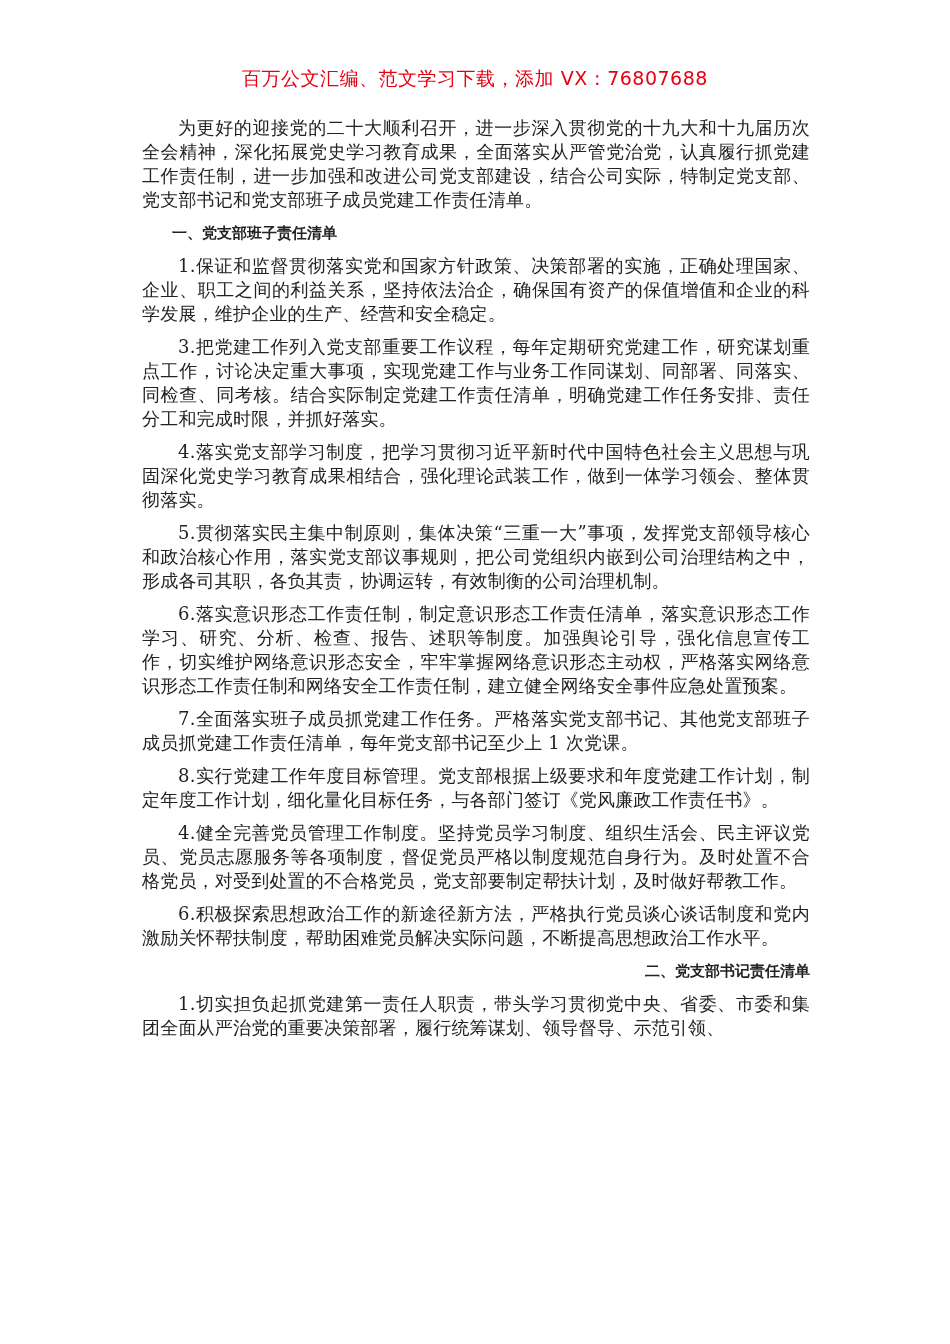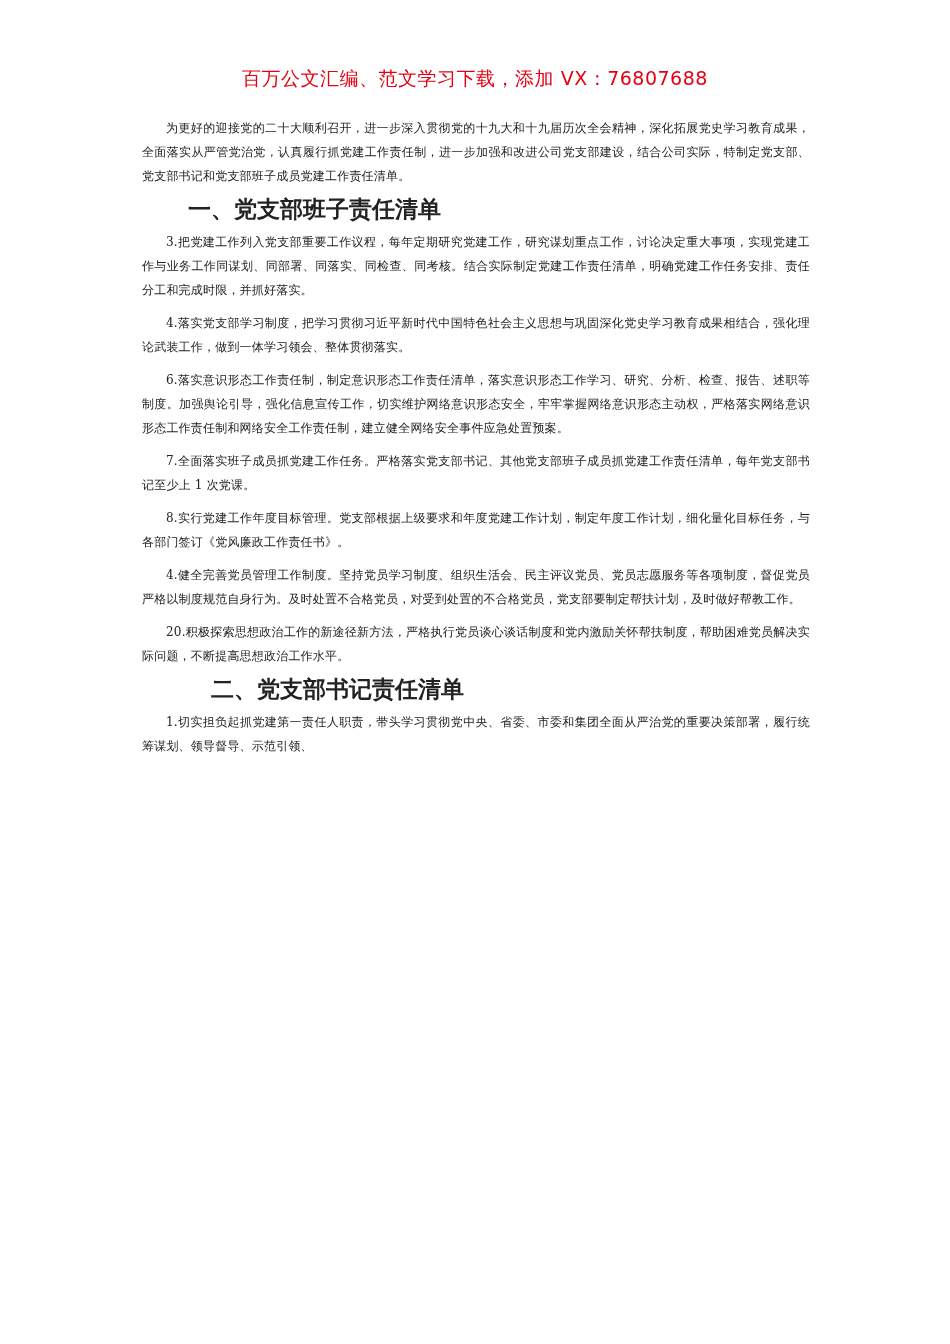--- a/index.html
+++ b/index.html
@@ -2,38 +2,40 @@
 <html><head>
 <meta charset="utf-8">
 <style>
   html, body { margin: 0; padding: 0; background: #ffffff; }
   body { width: 950px; height: 1344px; position: relative; overflow: hidden;
          font-family: "DejaVu Serif", "Liberation Serif", serif; color: #222; }
   .header { position: absolute; top: 66px; left: 0; width: 950px; text-align: center;
             font-family: "DejaVu Sans", "Liberation Sans", sans-serif;
             font-size: 19px; color: #e60012; letter-spacing: 0.5px; }
   .page { position: absolute; left: 142px; top: 116px; width: 668px; }
-  .p { font-size: 12px; line-height: 24px; margin: 0 0 9px 0; text-indent: 2em;
+  .p { font-size: 18px; line-height: 24px; margin: 0 0 9px 0; text-indent: 2em;
        text-align: justify; letter-spacing: 0.2px; }
-  .h { font-family: Liberation Sans, sans-serif; font-weight: bold;
-       font-size: 23px; line-height: 24px; margin: 0 0 9px 0; text-indent: 2em; }
-  .h2 { text-indent: 3em; }
+  .h { font-family: Liberation Serif, serif; font-weight: bold;
+       font-size: 15px; line-height: 24px; margin: 0 0 9px 0; text-indent: 2em; }
+  .h2 { text-indent: 3em; text-align: right; }
 </style>
 </head>
 <body>
 
 <div class="header">百万公文汇编、范文学习下载，添加 VX：76807688</div>
 
 <div class="page">
   <p class="p">为更好的迎接党的二十大顺利召开，进一步深入贯彻党的十九大和十九届历次全会精神，深化拓展党史学习教育成果，全面落实从严管党治党，认真履行抓党建工作责任制，进一步加强和改进公司党支部建设，结合公司实际，特制定党支部、党支部书记和党支部班子成员党建工作责任清单。</p>
 
   <p class="h">一、党支部班子责任清单</p>
+  <p class="p">1.保证和监督贯彻落实党和国家方针政策、决策部署的实施，正确处理国家、企业、职工之间的利益关系，坚持依法治企，确保国有资产的保值增值和企业的科学发展，维护企业的生产、经营和安全稳定。</p>
   <p class="p">3.把党建工作列入党支部重要工作议程，每年定期研究党建工作，研究谋划重点工作，讨论决定重大事项，实现党建工作与业务工作同谋划、同部署、同落实、同检查、同考核。结合实际制定党建工作责任清单，明确党建工作任务安排、责任分工和完成时限，并抓好落实。</p>
   <p class="p">4.落实党支部学习制度，把学习贯彻习近平新时代中国特色社会主义思想与巩固深化党史学习教育成果相结合，强化理论武装工作，做到一体学习领会、整体贯彻落实。</p>
+  <p class="p">5.贯彻落实民主集中制原则，集体决策“三重一大”事项，发挥党支部领导核心和政治核心作用，落实党支部议事规则，把公司党组织内嵌到公司治理结构之中，形成各司其职，各负其责，协调运转，有效制衡的公司治理机制。</p>
   <p class="p">6.落实意识形态工作责任制，制定意识形态工作责任清单，落实意识形态工作学习、研究、分析、检查、报告、述职等制度。加强舆论引导，强化信息宣传工作，切实维护网络意识形态安全，牢牢掌握网络意识形态主动权，严格落实网络意识形态工作责任制和网络安全工作责任制，建立健全网络安全事件应急处置预案。</p>
   <p class="p">7.全面落实班子成员抓党建工作任务。严格落实党支部书记、其他党支部班子成员抓党建工作责任清单，每年党支部书记至少上 1 次党课。</p>
   <p class="p">8.实行党建工作年度目标管理。党支部根据上级要求和年度党建工作计划，制定年度工作计划，细化量化目标任务，与各部门签订《党风廉政工作责任书》。</p>
   <p class="p">4.健全完善党员管理工作制度。坚持党员学习制度、组织生活会、民主评议党员、党员志愿服务等各项制度，督促党员严格以制度规范自身行为。及时处置不合格党员，对受到处置的不合格党员，党支部要制定帮扶计划，及时做好帮教工作。</p>
-  <p class="p">20.积极探索思想政治工作的新途径新方法，严格执行党员谈心谈话制度和党内激励关怀帮扶制度，帮助困难党员解决实际问题，不断提高思想政治工作水平。</p>
+  <p class="p">6.积极探索思想政治工作的新途径新方法，严格执行党员谈心谈话制度和党内激励关怀帮扶制度，帮助困难党员解决实际问题，不断提高思想政治工作水平。</p>
 
   <p class="h h2">二、党支部书记责任清单</p>
   <p class="p">1.切实担负起抓党建第一责任人职责，带头学习贯彻党中央、省委、市委和集团全面从严治党的重要决策部署，履行统筹谋划、领导督导、示范引领、</p>
 </div>
 
 </body></html>

